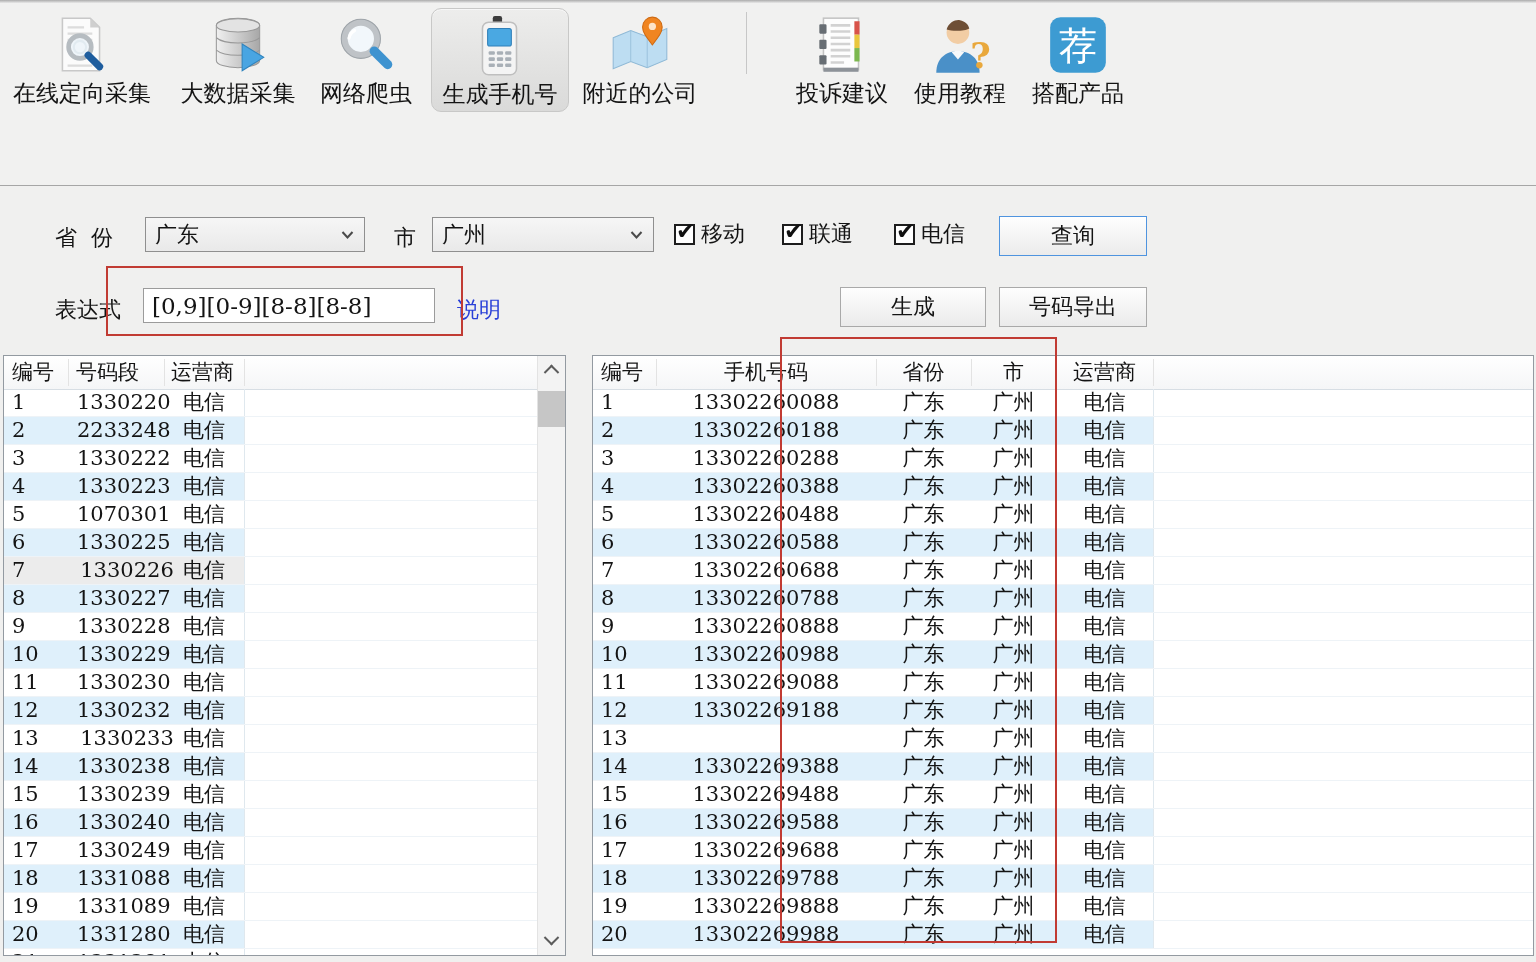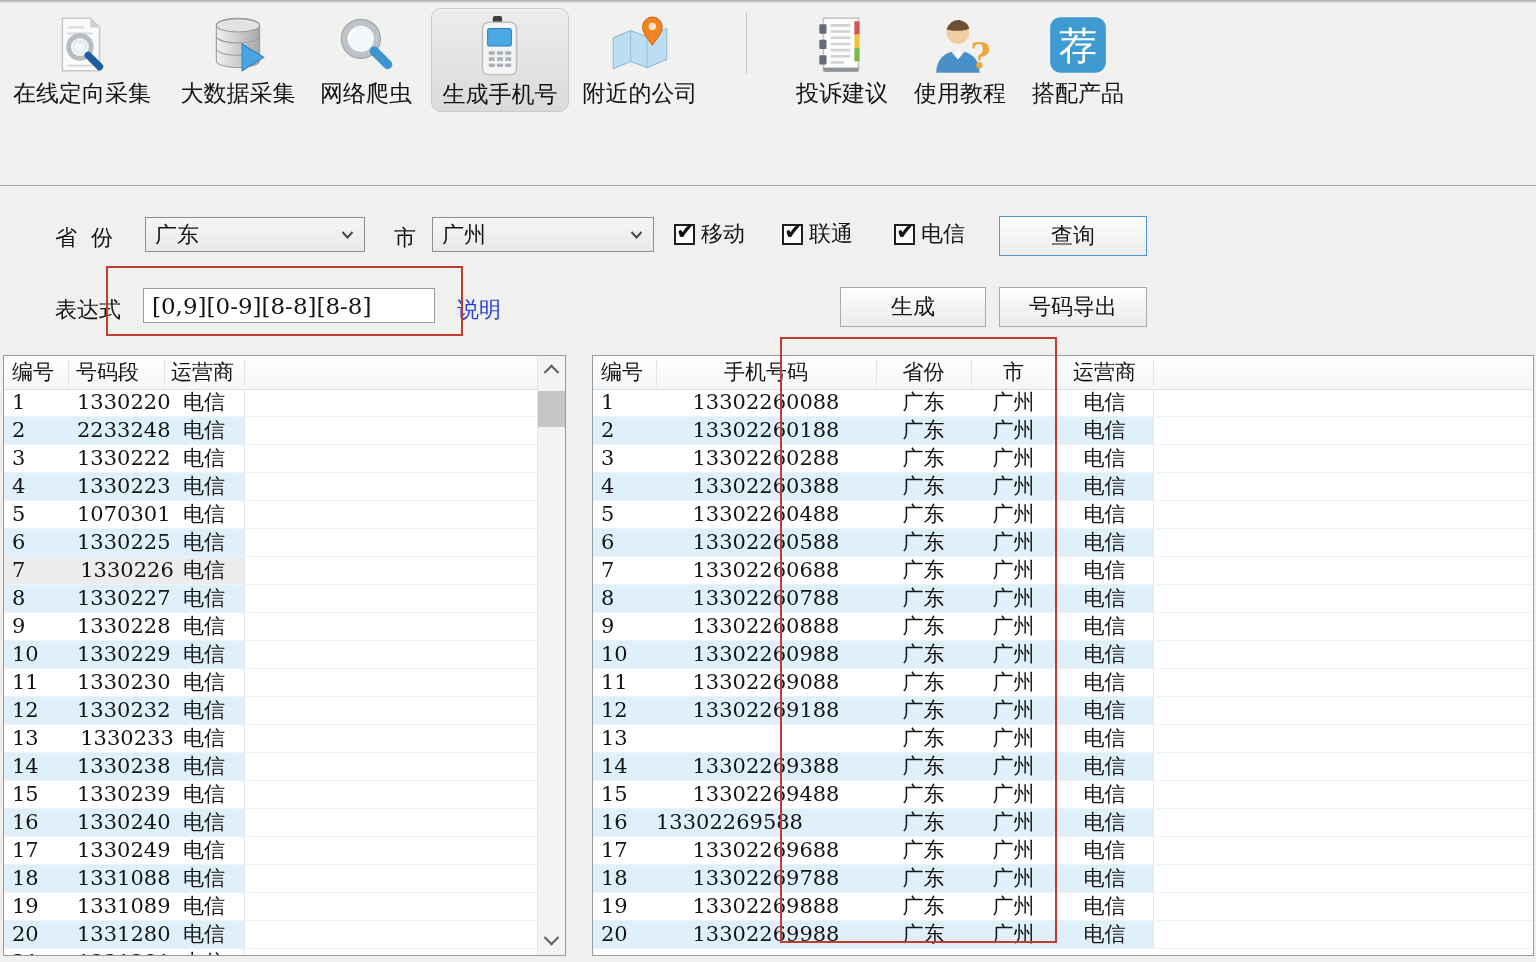--- a/index.html
+++ b/index.html
@@ -525,21 +525,21 @@
         <div class="stripe" style="width: 560px;"></div>
         <span class="cell" style="left: 8px; width: 60px; text-align: left;">15</span>
         <span class="cell" style="left: 63px; width: 220px; text-align: center;">13302269488</span>
         <span class="cell" style="left: 283px; width: 95px; text-align: center;">广东</span>
         <span class="cell" style="left: 378px; width: 85px; text-align: center;">广州</span>
         <span class="cell" style="left: 463px; width: 97px; text-align: center;">电信</span>
       </div>
       <div class="lv-row alt">
         <div class="stripe" style="width: 560px;"></div>
         <span class="cell" style="left: 8px; width: 60px; text-align: left;">16</span>
-        <span class="cell" style="left: 63px; width: 220px; ">13302269588</span>
+        <span class="cell" style="left: 63px; width: 220px; text-align: center;">13302269588</span>
         <span class="cell" style="left: 283px; width: 95px; text-align: center;">广东</span>
         <span class="cell" style="left: 378px; width: 85px; text-align: center;">广州</span>
         <span class="cell" style="left: 463px; width: 97px; text-align: center;">电信</span>
       </div>
       <div class="lv-row">
         <div class="stripe" style="width: 560px;"></div>
         <span class="cell" style="left: 8px; width: 60px; text-align: left;">17</span>
         <span class="cell" style="left: 63px; width: 220px; text-align: center;">13302269688</span>
         <span class="cell" style="left: 283px; width: 95px; text-align: center;">广东</span>
         <span class="cell" style="left: 378px; width: 85px; text-align: center;">广州</span>

